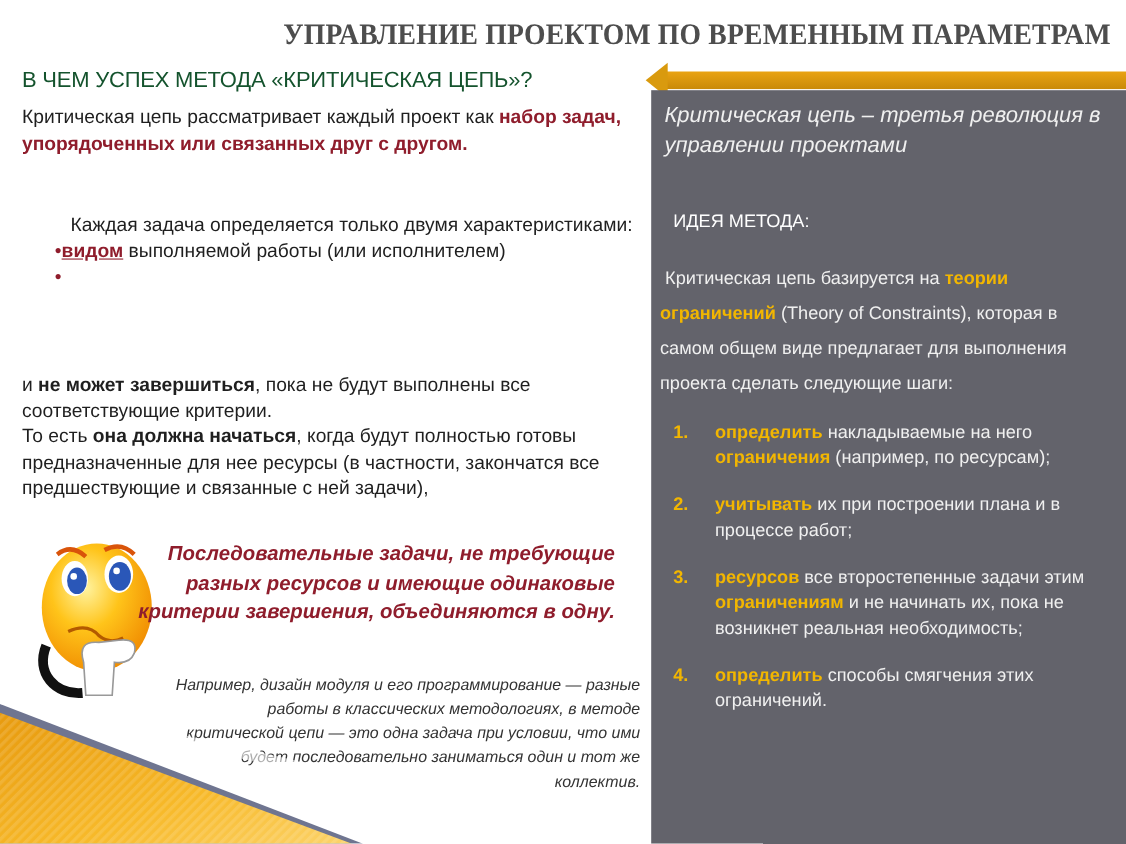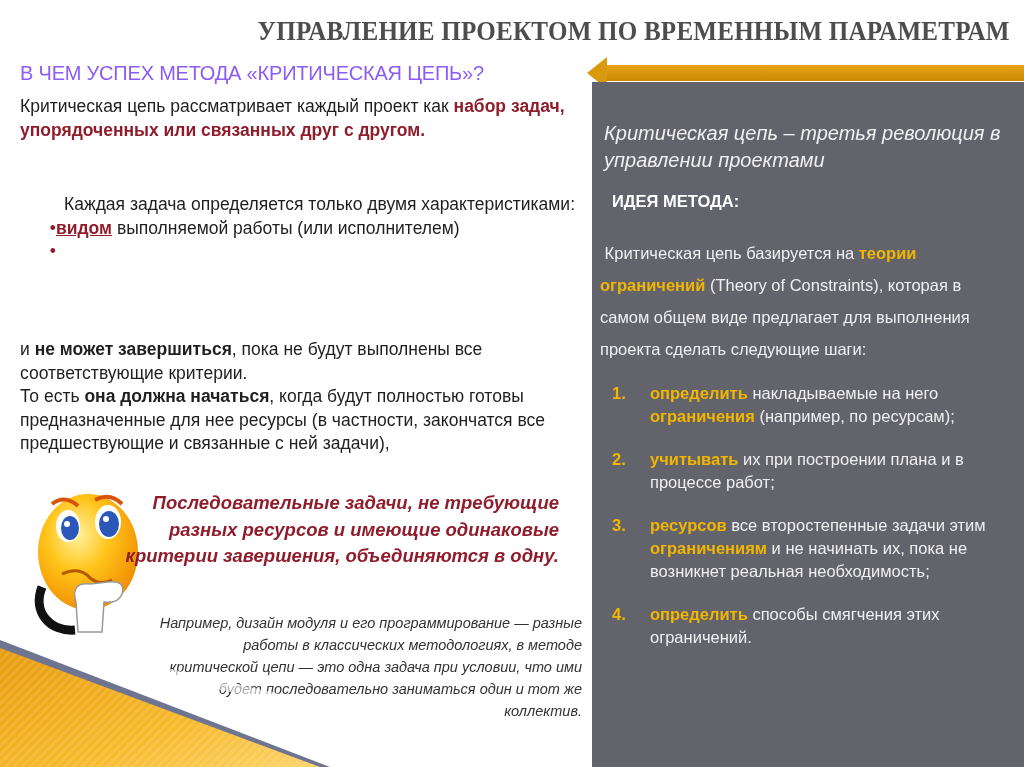--- a/index.html
+++ b/index.html
@@ -8,44 +8,44 @@
 
   .slide-title {
     position: absolute; right: 14px; top: 16px;
     font-family: "Liberation Serif", serif; font-weight: bold;
     font-size: 27px; letter-spacing: 0.2px; color: #4d4d4d;
     transform: scaleX(0.93); transform-origin: right center;
   }
 
   .section-heading {
     position: absolute; left: 20px; top: 62px;
-    font-size: 20px; color: #8b5cf6; letter-spacing: -0.2px;
+    font-size: 20px; color: #14532d; letter-spacing: -0.2px;
   }
 
   .arrow-bar {
     position: absolute; left: 604px; top: 65px; width: 420px; height: 16px;
     background: linear-gradient(#e9a313, #c98a08);
   }
   .arrow-head {
     position: absolute; left: 587px; top: 57px; width: 0; height: 0;
     border-top: 16px solid transparent; border-bottom: 16px solid transparent;
     border-right: 20px solid #d99a0e;
   }
 
   .right-panel {
     position: absolute; left: 592px; top: 82px; width: 432px; height: 685px;
     background: #63636b; color: #f2f2f2;
   }
   .panel-tagline {
     position: absolute; left: 12px; top: 10px; width: 410px;
-    font-style: italic; font-size: 20px; line-height: 27px; color: #f0f0f0; margin-top: 28px;
+    font-style: italic; font-size: 20px; line-height: 27px; color: #f0f0f0;
   }
   .idea-heading {
     position: absolute; left: 20px; top: 110px;
-    font-weight: bold; font-size: 16.5px; color: #ffffff;
+    font-weight: normal; font-size: 16.5px; color: #ffffff;
   }
   .idea-intro {
     position: absolute; left: 8px; top: 155px; width: 400px;
     font-size: 16.5px; line-height: 32px; color: #f0f0f0;
   }
   .hl { color: #f2b600; font-weight: bold; }
 
   .steps { position: absolute; left: 20px; top: 300px; width: 405px; list-style: none; }
   .step { display: flex; font-size: 16.5px; line-height: 23px; margin-bottom: 20px; color: #f0f0f0; }
   .step-num { width: 38px; flex: none; color: #f2b600; font-weight: bold; }

